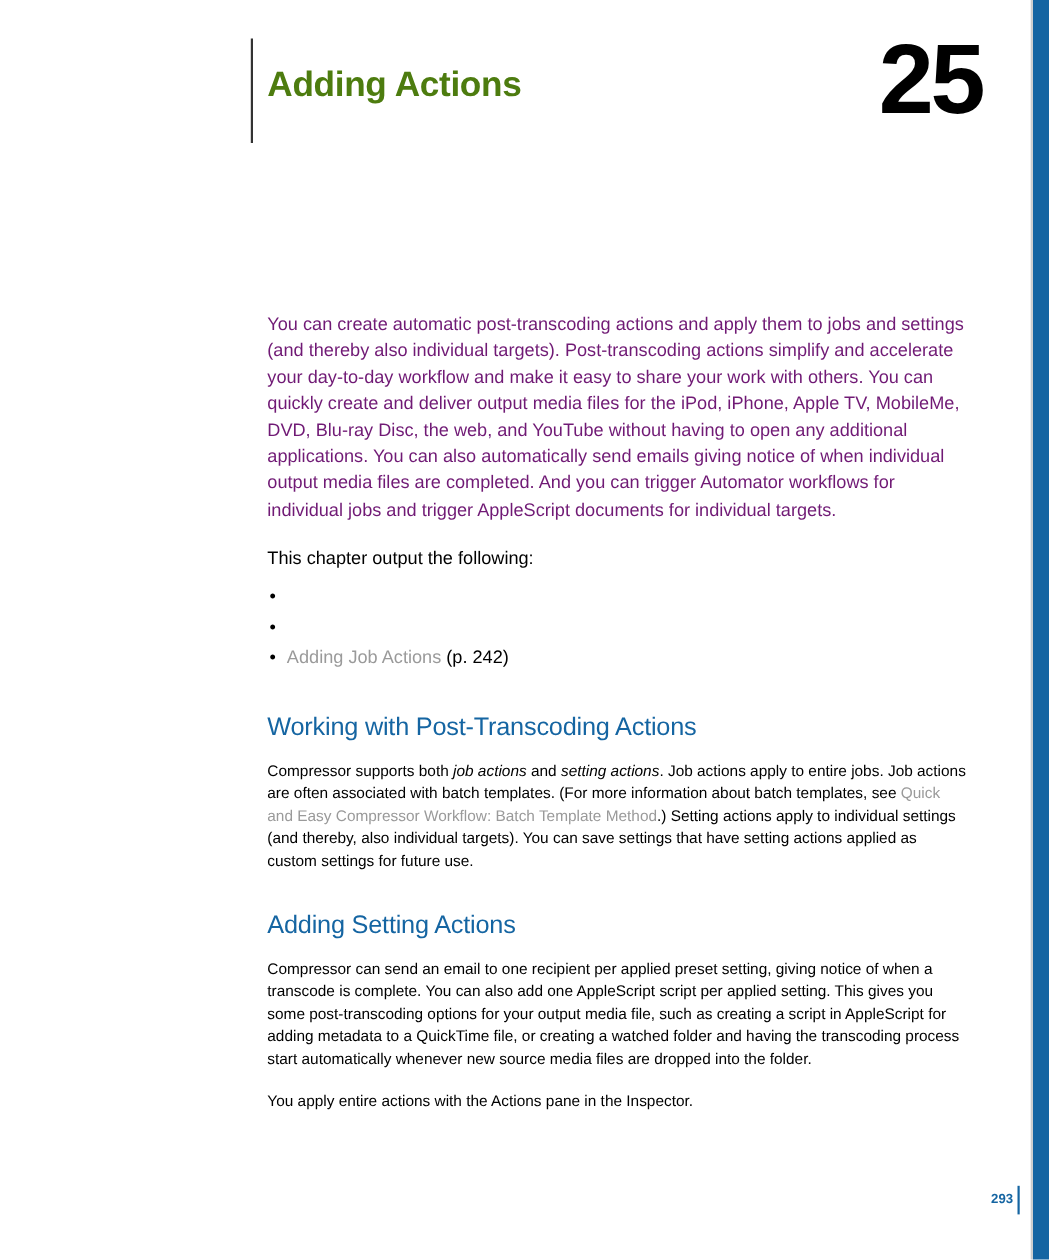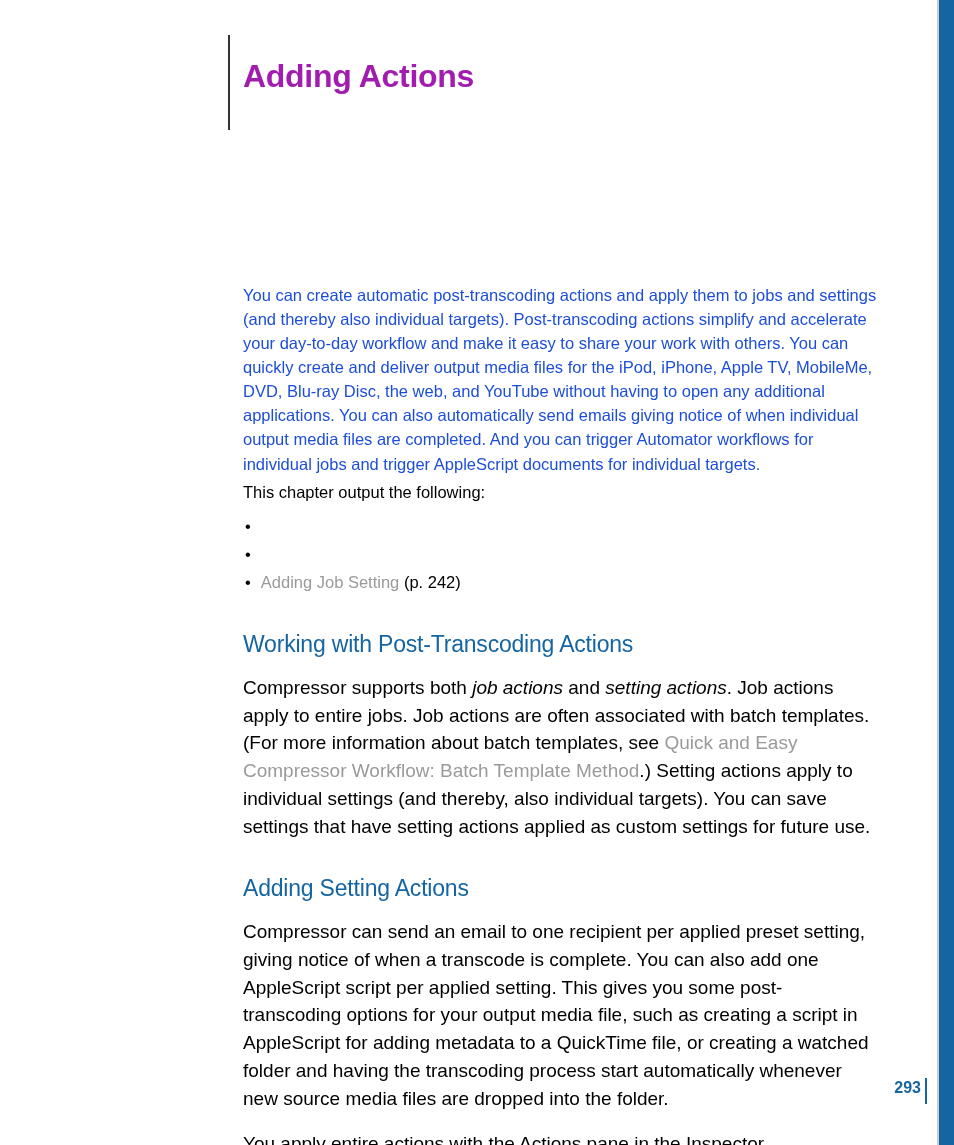--- a/index.html
+++ b/index.html
@@ -40,43 +40,43 @@
     width: 2px;
     height: 95px;
     background: #333;
   }
   .chapter-title {
     position: absolute;
     left: 243px;
     top: 58px;
     font-size: 32px;
     font-weight: 600;
-    color: #a21caf;
+    color: #4d7c0f;
     letter-spacing: -0.3px;
   }
   .chapter-number {
     position: absolute;
     right: 61px;
     top: 22px;
     font-size: 90px;
     font-weight: 600;
     color: #000;
     letter-spacing: -3px;
   }
   .content {
     position: absolute;
     left: 243px;
     top: 283px;
     width: 637px;
   }
   .intro-para {
     font-size: 16.5px;
     line-height: 1.46;
-    color: #1d4ed8;
-    margin-bottom: 4px;
+    color: #701a75;
+    margin-bottom: 20px;
   }
   .covers-line {
     font-size: 16.5px;
     line-height: 1.46;
     margin-bottom: 8px;
   }
   .bullet {
     display: flex;
     align-items: baseline;
     font-size: 16.5px;
@@ -91,32 +91,32 @@
   }
   .section-h2 {
     font-size: 23px;
     font-weight: 400;
     color: #1565a2;
     margin-top: 35px;
     margin-bottom: 5px;
     letter-spacing: -0.2px;
   }
   .section-body {
-    font-size: 19px;
+    font-size: 14px;
     line-height: 1.46;
     color: #000;
     margin-bottom: 18px;
     margin-top: 16px;
   }
   .italic { font-style: italic; }
   .page-number {
     position: absolute;
     right: 33px;
     bottom: 48px;
-    font-size: 16px;
+    font-size: 12px;
     font-weight: 700;
     color: #1565a2;
   }
   .page-number-rule {
     position: absolute;
     right: 27px;
     bottom: 41px;
     width: 2px;
     height: 26px;
     background: #1565a2;
@@ -124,36 +124,37 @@
 </style>
 </head>
 <body>
 
 <div class="page">
   <div class="right-stripe"></div>
   <div class="thin-rule"></div>
 
   <div class="header-rule"></div>
   <div class="chapter-title">Adding Actions</div>
+  <div class="chapter-number">25</div>
 
   <div class="content">
     <p class="intro-para">You can create automatic post-transcoding actions and apply them to jobs and settings (and thereby also individual targets). Post-transcoding actions simplify and accelerate your day-to-day workflow and make it easy to share your work with others. You can quickly create and deliver output media files for the iPod, iPhone, Apple TV, MobileMe, DVD, Blu-ray Disc, the web, and YouTube without having to open any additional applications. You can also automatically send emails giving notice of when individual output media files are completed. And you can trigger Automator workflows for individual jobs and trigger AppleScript documents for individual targets.</p>
 
     <p class="covers-line">This chapter output the following:</p>
 
     <div class="bullet">
       <span class="dot">•</span>
     </div>
     <div class="bullet">
       <span class="dot">•</span>
     </div>
     <div class="bullet">
       <span class="dot">•</span>
       <span>
-        <span class="link-grey">Adding Job Setting</span><span> (p. 242)</span>
+        <span class="link-grey">Adding Job Actions</span><span> (p. 242)</span>
       </span>
     </div>
 
     <h2 class="section-h2">Working with Post-Transcoding Actions</h2>
     <p class="section-body">
       <span>Compressor supports both </span><span class="italic">job actions</span><span> and </span><span class="italic">setting actions</span><span>. Job actions apply to entire jobs. Job actions are often associated with batch templates. (For more information about batch templates, see </span><span class="link-grey">Quick and Easy Compressor Workflow: Batch Template Method</span><span>.) Setting actions apply to individual settings (and thereby, also individual targets). You can save settings that have setting actions applied as custom settings for future use.</span>
     </p>
 
     <h2 class="section-h2">Adding Setting Actions</h2>
     <p class="section-body">Compressor can send an email to one recipient per applied preset setting, giving notice of when a transcode is complete. You can also add one AppleScript script per applied setting. This gives you some post-transcoding options for your output media file, such as creating a script in AppleScript for adding metadata to a QuickTime file, or creating a watched folder and having the transcoding process start automatically whenever new source media files are dropped into the folder.</p>

